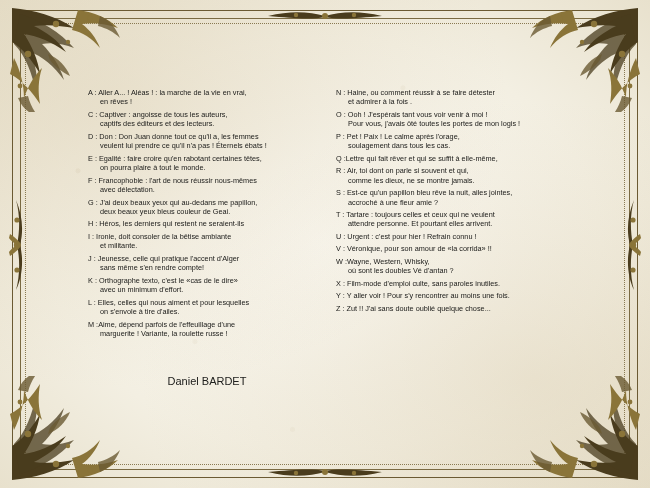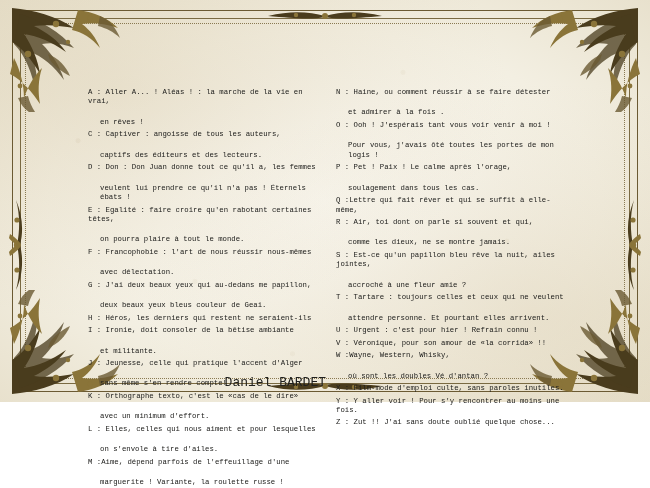--- a/index.html
+++ b/index.html
@@ -9,27 +9,26 @@
   body {
     width: 650px;
     height: 488px;
     background: #ffffff;
     font-family: "Liberation Sans", sans-serif;
     overflow: hidden;
   }
   .page {
     position: relative;
     width: 650px;
-    height: 402px;
+    height: 488px;
     box-sizing: border-box;
     background:
       radial-gradient(ellipse at 18% 22%, rgba(206,188,150,0.30), rgba(255,255,255,0) 52%),
       radial-gradient(ellipse at 82% 78%, rgba(206,188,150,0.28), rgba(255,255,255,0) 52%),
       radial-gradient(ellipse at 50% 50%, #fdfcf7 0%, #f3efe2 60%, #e8e1cd 100%);
-    font-family: Liberation Mono, monospace;
   }
   
   .page::before {
     content: "";
     position: absolute;
     inset: 0;
     background-image:
       radial-gradient(circle at 12% 35%, rgba(180,160,120,0.10) 0 2px, rgba(0,0,0,0) 3px),
       radial-gradient(circle at 30% 70%, rgba(180,160,120,0.08) 0 2px, rgba(0,0,0,0) 3px),
       radial-gradient(circle at 62% 18%, rgba(180,160,120,0.08) 0 2px, rgba(0,0,0,0) 3px),
@@ -97,29 +96,28 @@
   .entry {
     font-size: 7.3px;
     line-height: 1.29;
     color: #20201e;
     margin-bottom: 3.1px;
     text-align: left;
   }
   .entry .cont {
     display: block;
     padding-left: 12px;
-    margin-top: 11px;
   }
   .signature {
     position: absolute;
     left: 88px;
     top: 375px;
     width: 238px;
-    text-align: right;
-    font-size: 13px;
+    text-align: center;
+    font-size: 11px;
     color: #20201e;
   }
 </style>
 </head>
 <body>
 
 <div class="page">
 
   <div class="frame-outer"></div>
   <div class="frame-inner"></div>

